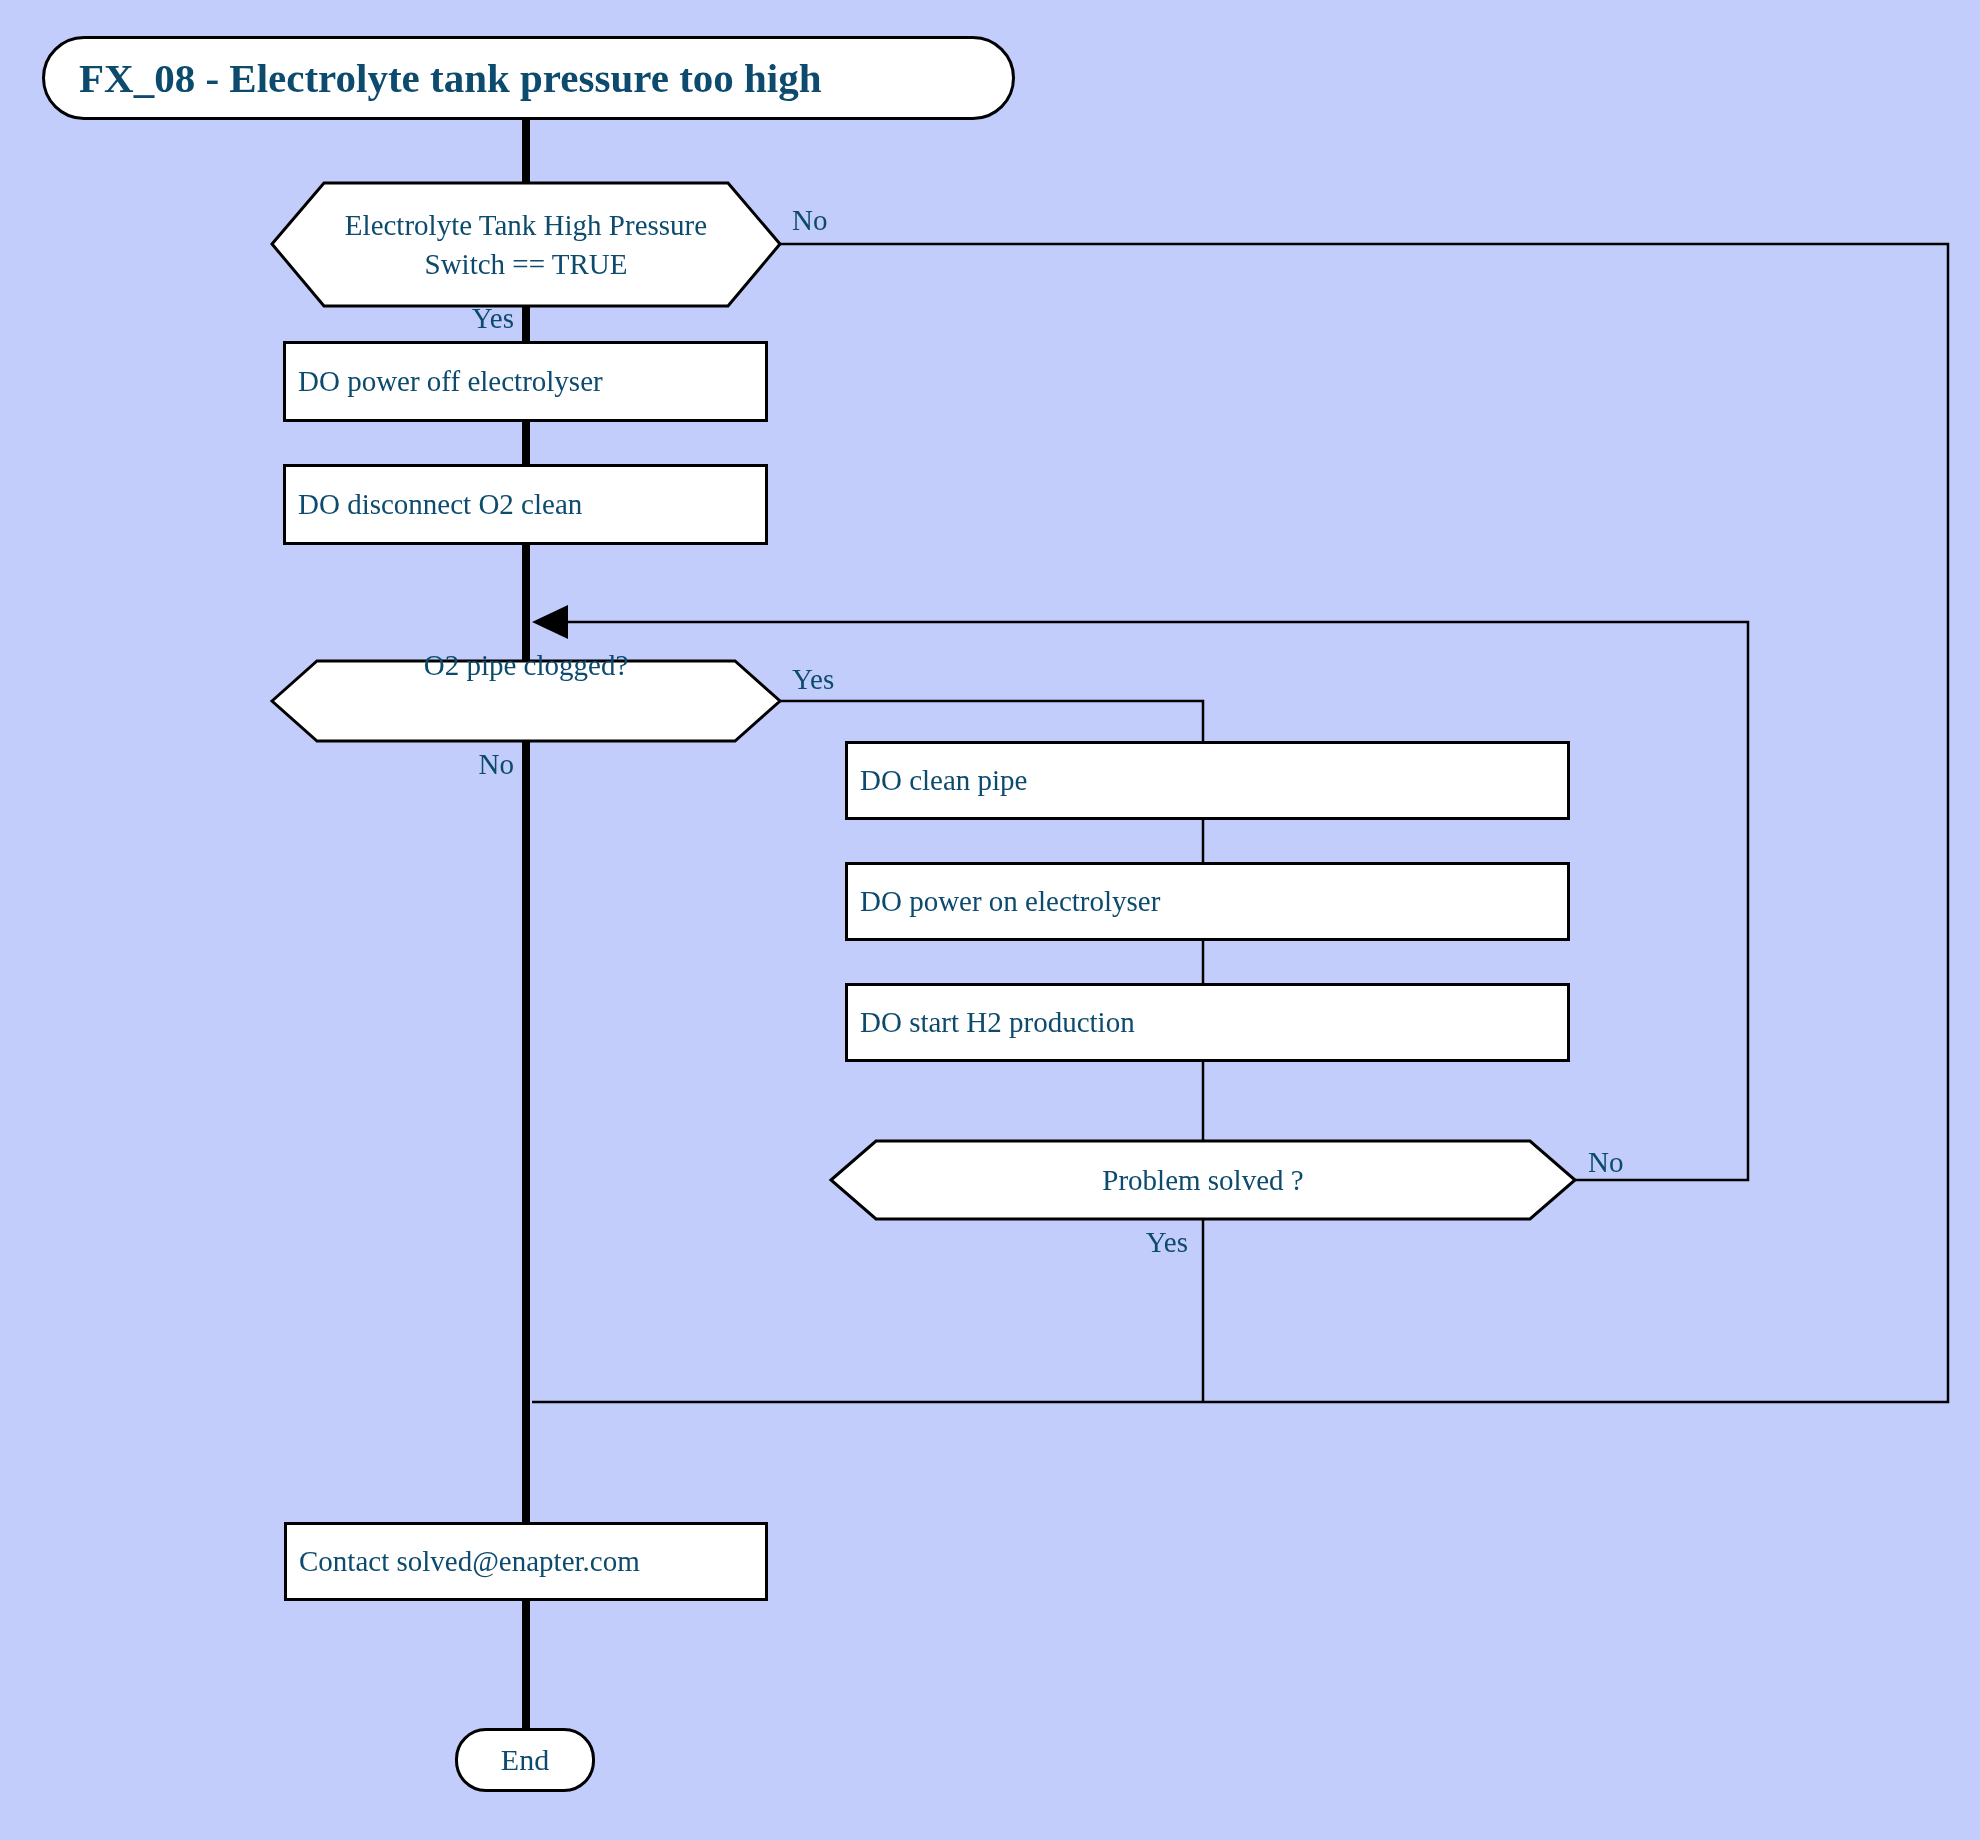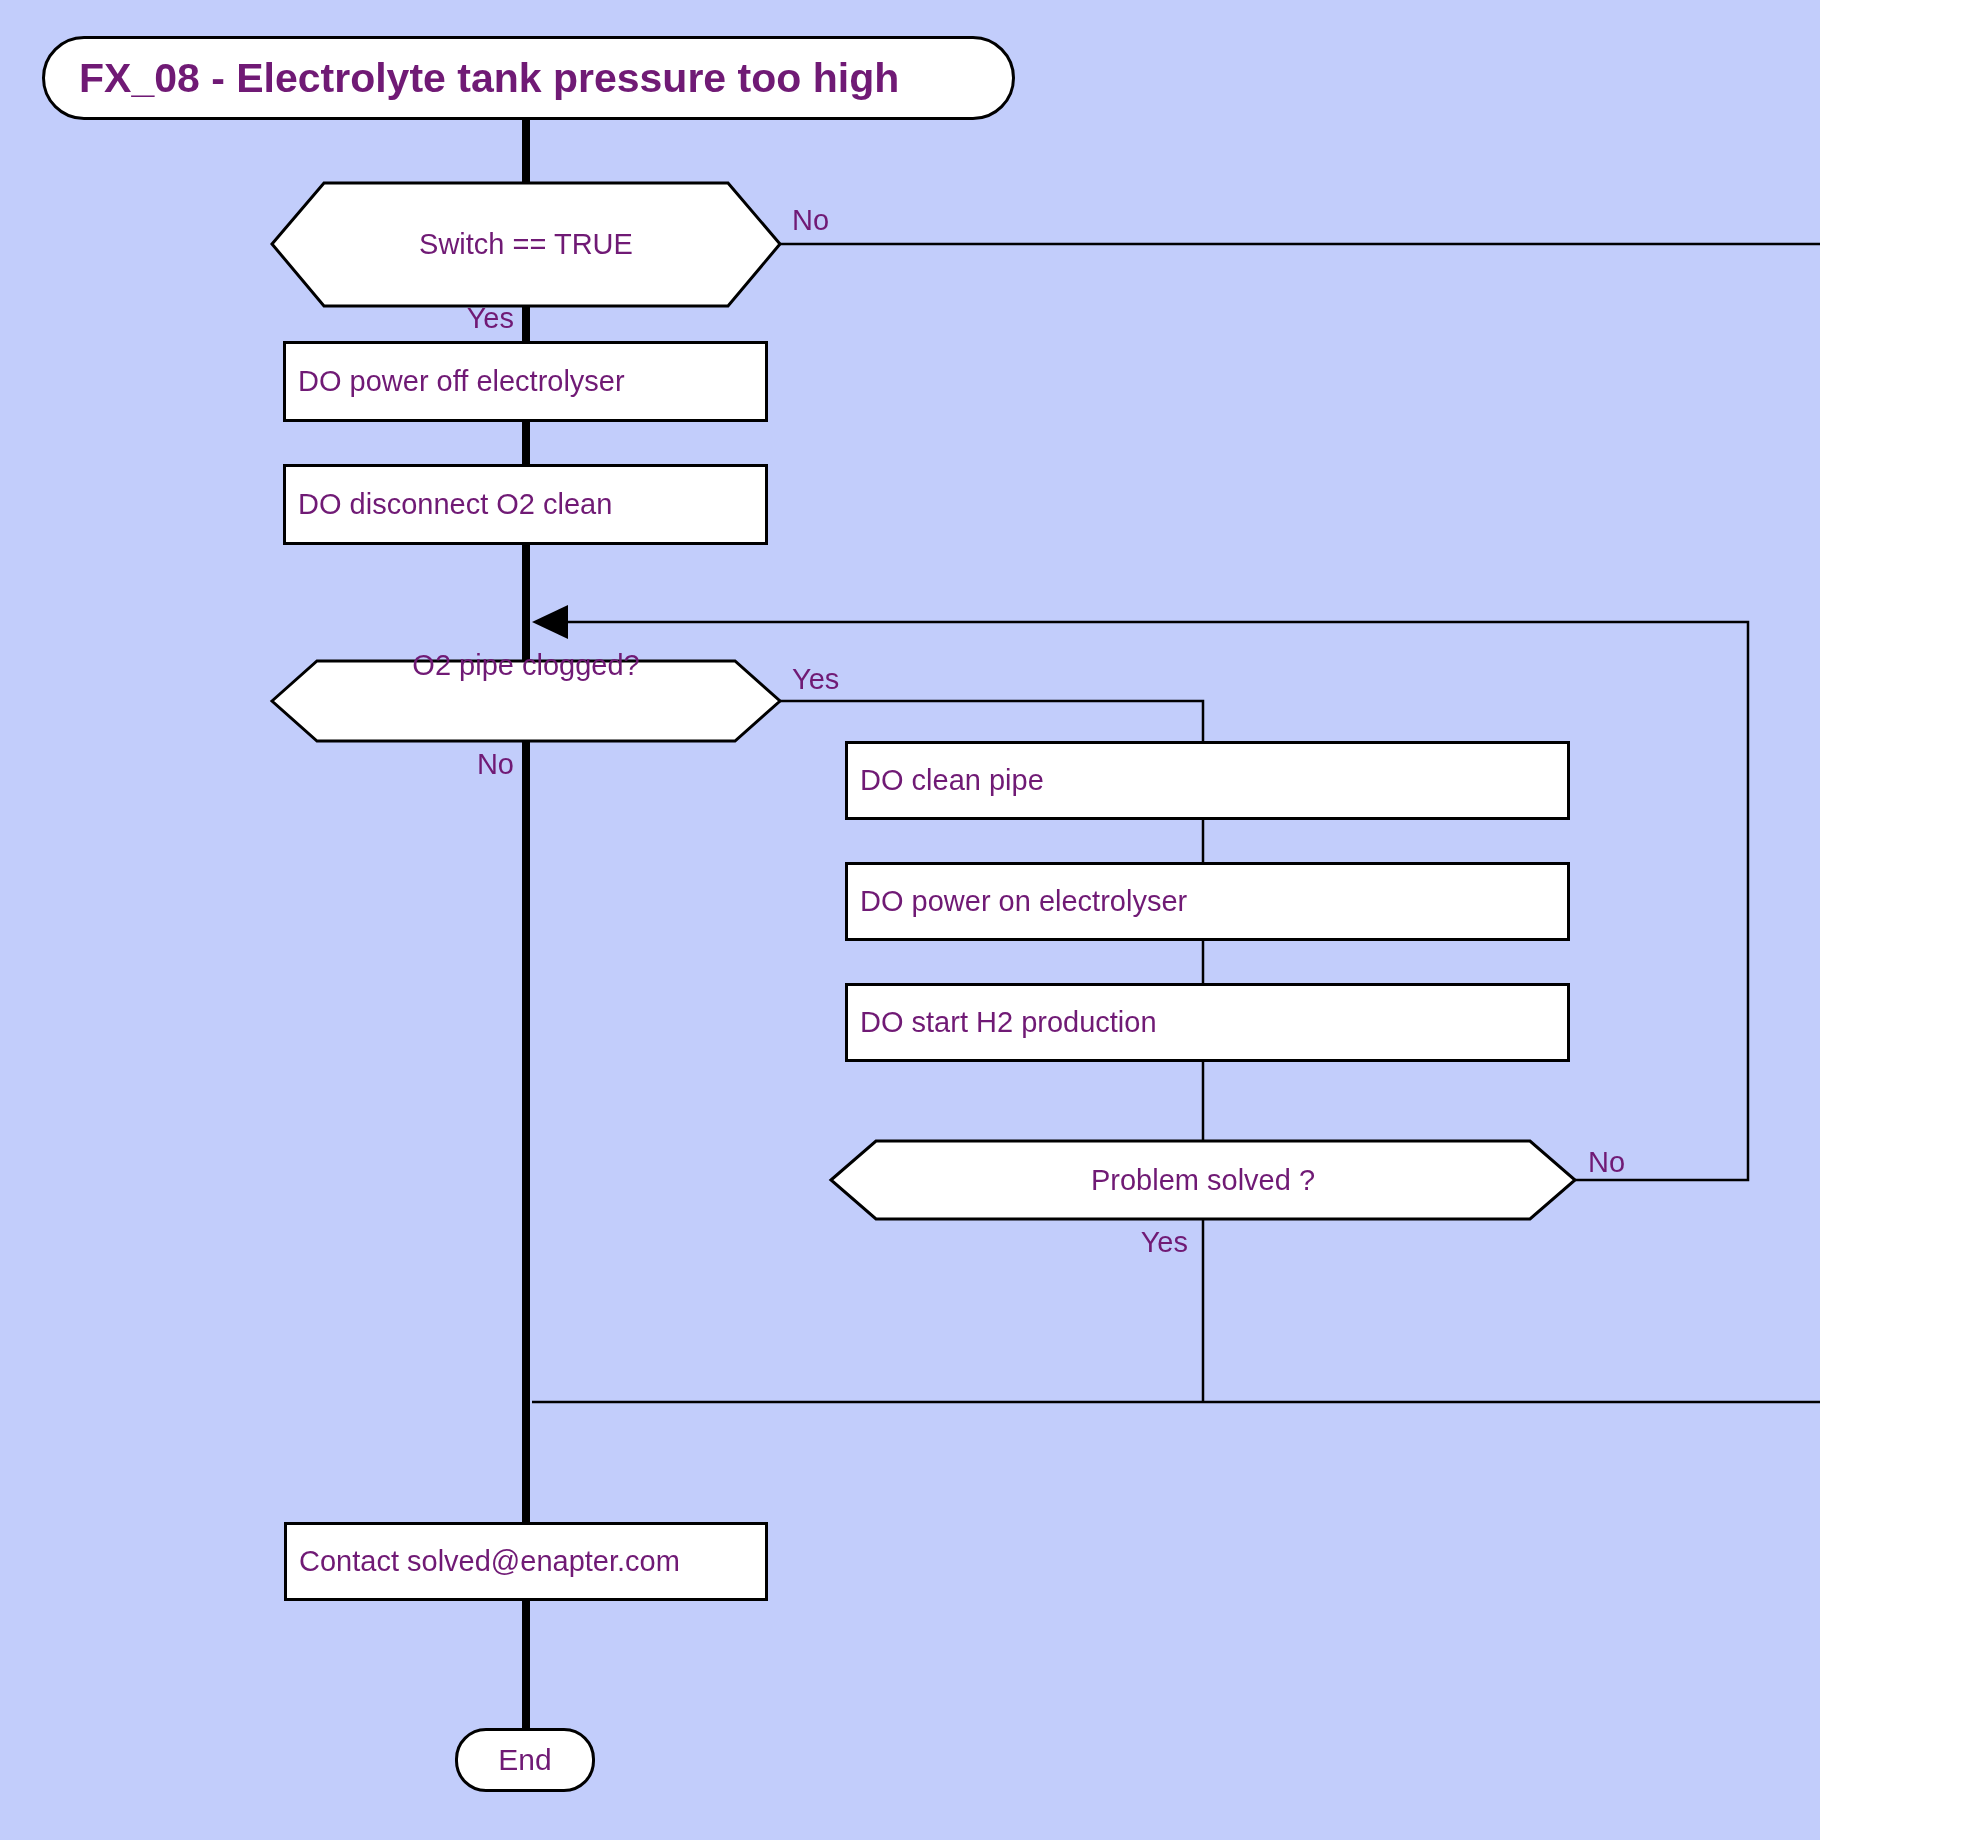--- a/index.html
+++ b/index.html
@@ -1,21 +1,21 @@
 <!DOCTYPE html>
 <html><head>
 <meta charset="utf-8">
 <style>
   html,body{margin:0;padding:0;}
   .canvas{
     position:relative;
-    width:1820px;height:1840px;
+    width:1980px;height:1840px;
     background:#c2cdfb;
-    font-family:Liberation Sans, sans-serif;
-    color:#701a75;
+    font-family:Liberation Serif, serif;
+    color:#0c4a6e;
     overflow:hidden;
   }
   .canvas svg{position:absolute;left:0;top:0;}
   .node{
     position:absolute;
     background:#fff;
     border:3px solid #000;
     box-sizing:border-box;
     display:flex;
     align-items:center;
@@ -84,20 +84,21 @@
     <polygon class="shape" points="272,244 324,183 728,183 780,244 728,306 324,306"></polygon>
     <polygon class="shape" points="272,701 317,661 735,661 780,701 735,741 317,741"></polygon>
     <polygon class="shape" points="831,1180 876,1141 1530,1141 1575,1180 1530,1219 876,1219"></polygon>
   </svg>
 
   <div class="node stadium-title" style="left:42px;top:36px;width:973px;height:84px;">
     <span>FX_08 - Electrolyte tank pressure too high</span>
   </div>
 
   <div class="hexlabel" style="left:310px;top:183px;width:432px;height:123px;">
+    <span>Electrolyte Tank High Pressure</span>
     <span>Switch == TRUE</span>
   </div>
   <div class="edgelabel" style="left:792px;top:203px;">No</div>
   <div class="edgelabel ralign" style="left:434px;top:301px;width:80px;">Yes</div>
 
   <div class="node process" style="left:283px;top:341px;width:485px;height:81px;">
     <span>DO power off electrolyser</span>
   </div>
   <div class="node process" style="left:283px;top:464px;width:485px;height:81px;">
     <span>DO disconnect O2 clean</span>

